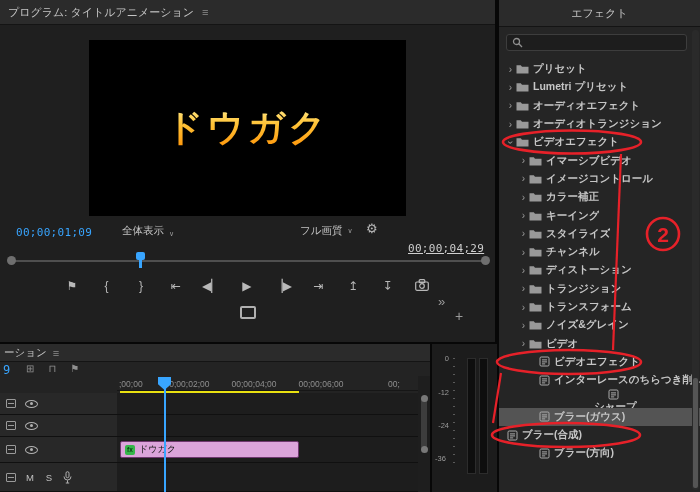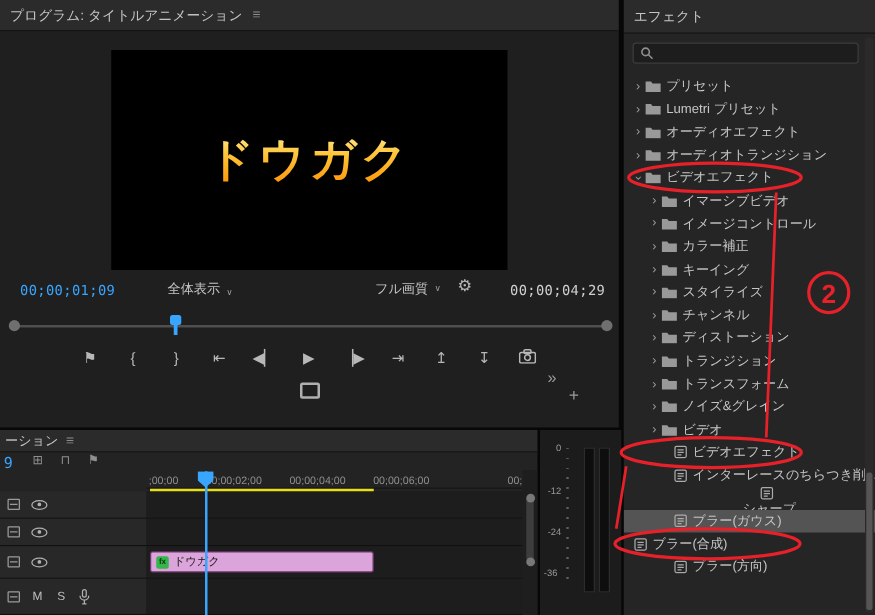--- a/index.html
+++ b/index.html
@@ -11,23 +11,23 @@
 
   
   #program{left:0;top:0;width:495px;height:342px;background:#1f1f1f;}
   #program .panel-header{height:25px;}
   .viewer{position:absolute;left:89px;top:40px;width:317px;height:176px;background:#000;display:flex;align-items:center;justify-content:center;}
   .preview-text{font-size:37px;font-weight:bold;letter-spacing:3px;color:#ffa41e;
     background:linear-gradient(180deg,#fff3a0 0%,#ffc337 42%,#ff8c00 100%);
     -webkit-background-clip:text;background-clip:text;-webkit-text-fill-color:transparent;}
   .tc{position:absolute;font-family:"DejaVu Sans Mono","Liberation Mono",monospace;font-size:11px;letter-spacing:.3px;}
   #tc-current{left:16px;top:226px;color:#38a5ff;}
-  #tc-duration{left:408px;top:226px;color:#cfcfcf;}
+  #tc-duration{left:408px;top:242px;color:#cfcfcf;text-decoration:underline;}
   .dropdown{position:absolute;top:224px;display:flex;align-items:center;gap:5px;font-size:10.5px;color:#c5c5c5;cursor:default;background:none;border:none;font-family:inherit;}
-  #zoom-select{left:134px;align-items:flex-end;}
+  #zoom-select{left:122px;align-items:flex-end;}
   #quality-select{left:300px;}
   .dd-arrow{font-size:7px;color:#9a9a9a;}
   #wrench{position:absolute;left:366px;top:221px;font-size:13px;color:#b5b5b5;background:none;border:none;}
   .scrub-track{position:absolute;left:14px;top:260px;width:469px;height:2px;background:#4f4f4f;}
   .scrub-dot{position:absolute;top:256px;width:9px;height:9px;border-radius:50%;background:#6f6f6f;}
   .scrub-dot.left{left:7px;} .scrub-dot.right{left:481px;}
   .mon-playhead{position:absolute;left:136px;top:252px;width:9px;height:8px;background:#38a5ff;border-radius:2px;}
   .mon-playhead::after{content:"";position:absolute;left:3px;top:7px;width:3px;height:9px;background:#38a5ff;}
   .transport{position:absolute;left:64px;top:276px;width:366px;height:20px;display:flex;justify-content:space-between;align-items:center;}
   .tbtn{background:none;border:none;color:#b8b8b8;font-size:12px;font-family:inherit;min-width:16px;text-align:center;padding:0;cursor:default;line-height:1;}
@@ -64,31 +64,31 @@
 
   
   #meter{left:432px;top:344px;width:65px;height:148px;background:#1c1c1c;}
   .meter-scale-label{position:absolute;left:0;width:17px;text-align:right;font-size:7.5px;color:#9a9a9a;}
   .meter-ticks{position:absolute;left:21px;top:14px;width:2px;height:106px;background:repeating-linear-gradient(to bottom,#5a5a5a 0 1px,transparent 1px 8px);}
   .meter-bar{position:absolute;top:14px;height:116px;width:9px;background:#0e0e0e;border:1px solid #2c2c2c;}
   .meter-bar.l{left:35px;} .meter-bar.r{left:47px;}
 
   
   #effects{left:499px;top:0;width:201px;height:492px;background:#252525;}
-  #effects .panel-header{height:27px;}
+  #effects .panel-header{height:27px;justify-content:center;}
   .search-box{position:absolute;left:7px;top:34px;width:181px;height:17px;background:#1d1d1d;border:1px solid #3d3d3d;border-radius:3px;display:flex;align-items:center;gap:4px;padding:0 5px;}
   .search-input{flex:1;background:none;border:none;outline:none;color:#ccc;font-size:10px;font-family:inherit;min-width:0;}
   .tree{position:absolute;left:0;top:60px;width:201px;}
   .tree-row{height:18.3px;display:flex;align-items:center;font-size:10.5px;color:#c6c6c6;white-space:nowrap;overflow:hidden;cursor:default;width:100%;}
   .tree-row.selected{background:#545454;}
   .chev{width:11px;flex:none;font-size:10px;color:#9c9c9c;text-align:center;display:inline-block;}
   .chev.open{transform:rotate(90deg);}
   .spacer{width:8px;flex:none;display:inline-block;}
   .ticon{flex:none;display:flex;margin-right:4px;}
-  .tlabel{overflow:hidden;text-overflow:clip;}
+  .tlabel{overflow:hidden;text-overflow:clip;font-weight:bold;}
   .eff-scroll{position:absolute;right:1px;top:30px;bottom:2px;width:7px;background:#2a2a2a;border-radius:3px;}
   .eff-scroll .thumb{position:absolute;left:1px;width:5px;top:348px;height:110px;background:#555;border-radius:2px;}
 
   
   #annot{position:absolute;left:0;top:0;width:700px;height:492px;pointer-events:none;z-index:100;}
   #annot text{font-family:"Liberation Sans",sans-serif;font-weight:bold;font-size:21px;}
 </style>
 </head>
 <body>
 
@@ -149,21 +149,21 @@
     <button class="tl-tool">⊞</button>
     <button class="tl-tool">⊓</button>
     <button class="tl-tool">⚑</button>
   </div>
 
   <div class="tl-ruler" id="ruler">
       <span class="ruler-label" style="left: 2px;">;00;00</span>
       <span class="ruler-label" style="left: 70px; transform: translateX(-50%);">00;00;02;00</span>
       <span class="ruler-label" style="left: 137px; transform: translateX(-50%);">00;00;04;00</span>
       <span class="ruler-label" style="left: 204px; transform: translateX(-50%);">00;00;06;00</span>
-      <span class="ruler-label" style="left: 289px;">00;</span>
+      <span class="ruler-label" style="left: 271px;">00;</span>
     </div>
   <div class="render-bar"></div>
   <div class="tl-playhead-head"></div>
   <div class="tl-playhead-line"></div>
 
   <div class="tracks">
     <div class="track" style="height:22px">
       <div class="track-head">
         <span class="sq-icon"></span>
         <span class="eye-icon"></span>

